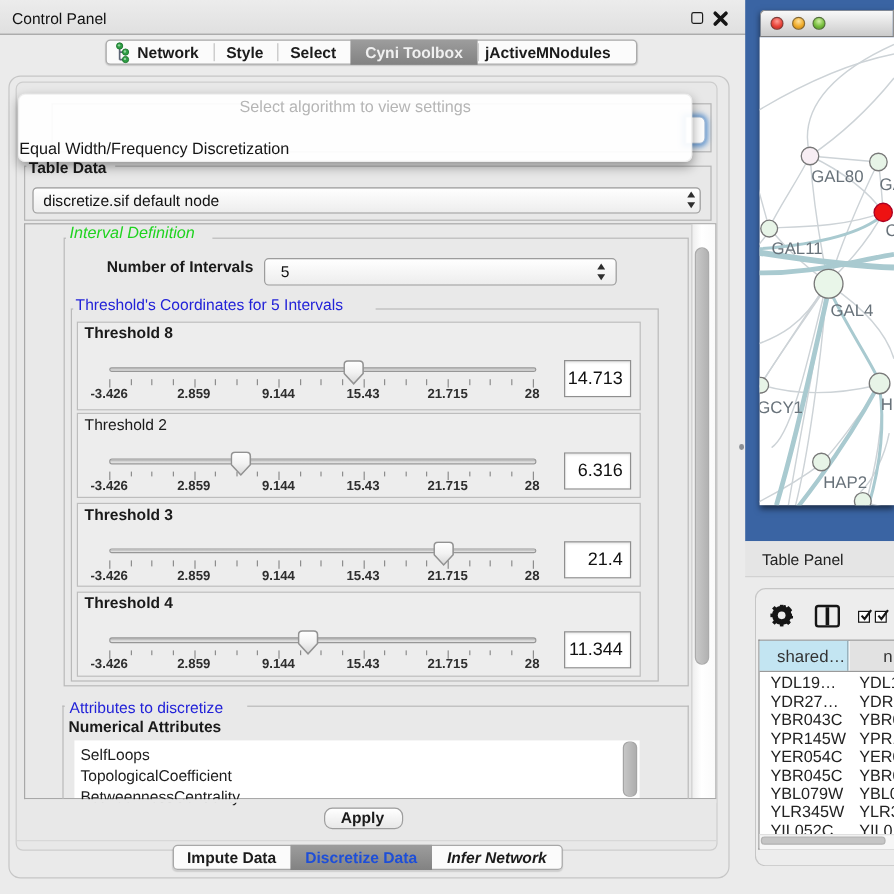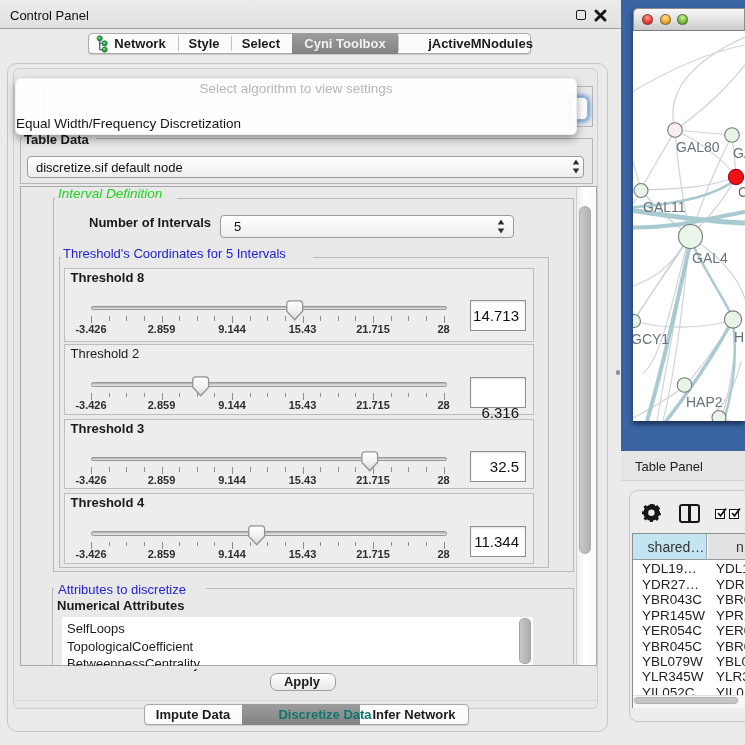--- a/index.html
+++ b/index.html
@@ -17,21 +17,21 @@
 <div class="abs" style="left:13px;top:68px;width:585px;height:641px;background:#e8e8e8;border:1px solid #cdcdcd;border-radius:6px;"></div>
 <div class="abs" style="left:88px;top:33px;width:443px;height:21px;background:#fbfbfb;border:1px solid #ababab;border-radius:4px;box-shadow:0 1px 1px rgba(0,0,0,0.15);"></div>
 <div class="abs" style="left:292px;top:33px;width:106px;height:21px;background:linear-gradient(#9d9d9d,#828282);"></div>
 <div class="abs" style="left:178px;top:36px;width:1px;height:15px;background:#c2c2c2;"></div>
 <div class="abs" style="left:231px;top:36px;width:1px;height:15px;background:#c2c2c2;"></div>
 <div class="abs" style="left:398px;top:36px;width:1px;height:15px;background:#c2c2c2;"></div>
 <div class="abs" style="left:140px;transform:translateX(-50%);top:35.0px;height:17px;line-height:17px;font-size:13px;color:#1b1b1b;font-weight:bold;white-space:nowrap;">Network</div>
 <div class="abs" style="left:204px;transform:translateX(-50%);top:35.0px;height:17px;line-height:17px;font-size:13px;color:#1b1b1b;font-weight:bold;white-space:nowrap;">Style</div>
 <div class="abs" style="left:261px;transform:translateX(-50%);top:35.0px;height:17px;line-height:17px;font-size:13px;color:#1b1b1b;font-weight:bold;white-space:nowrap;">Select</div>
 <div class="abs" style="left:345px;transform:translateX(-50%);top:35.0px;height:17px;line-height:17px;font-size:13px;color:#f0f0f0;font-weight:bold;white-space:nowrap;">Cyni Toolbox</div>
-<div class="abs" style="left:456.5px;transform:translateX(-50%);top:35.0px;height:17px;line-height:17px;font-size:13px;color:#1b1b1b;font-weight:bold;white-space:nowrap;margin-left:24px;">jActiveMNodules</div>
+<div class="abs" style="left:456.5px;transform:translateX(-50%);top:35.0px;height:17px;line-height:17px;font-size:13px;color:#1b1b1b;font-weight:bold;white-space:nowrap;">jActiveMNodules</div>
 <svg class="abs" style="left:94px;top:33px;" width="18" height="21" viewBox="0 0 18 21">
       <path d="M5.7 6.3 V16.7 M5.7 10.4 H10.4 M5.7 16.7 H10.4" stroke="#5c6575" stroke-width="1.4" fill="none"></path>
       <circle cx="5.7" cy="5.3" r="2.6" fill="#2f9e45" stroke="#1f7a32" stroke-width="0.8"></circle>
       <circle cx="10.6" cy="10.4" r="2.6" fill="#2f9e45" stroke="#1f7a32" stroke-width="0.8"></circle>
       <circle cx="10.6" cy="16.6" r="2.6" fill="#2f9e45" stroke="#1f7a32" stroke-width="0.8"></circle>
       <circle cx="5.2" cy="4.8" r="1.0" fill="#8fd39b"></circle>
       <circle cx="10.1" cy="9.9" r="1.0" fill="#8fd39b"></circle>
       <circle cx="10.1" cy="16.1" r="1.0" fill="#8fd39b"></circle>
     </svg>
 <div class="abs" style="left:43px;top:86px;width:550px;height:41px;border:1px solid #b5b5b5;"></div>
@@ -123,21 +123,21 @@
 <div class="abs" style="left:91.0px;transform:translateX(-50%);top:398.0px;height:15px;line-height:15px;font-size:11px;color:#2e2e2e;font-weight:bold;white-space:nowrap;">-3.426</div>
 <div class="abs" style="left:161.5px;transform:translateX(-50%);top:398.0px;height:15px;line-height:15px;font-size:11px;color:#2e2e2e;font-weight:bold;white-space:nowrap;">2.859</div>
 <div class="abs" style="left:232.0px;transform:translateX(-50%);top:398.0px;height:15px;line-height:15px;font-size:11px;color:#2e2e2e;font-weight:bold;white-space:nowrap;">9.144</div>
 <div class="abs" style="left:302.5px;transform:translateX(-50%);top:398.0px;height:15px;line-height:15px;font-size:11px;color:#2e2e2e;font-weight:bold;white-space:nowrap;">15.43</div>
 <div class="abs" style="left:373.0px;transform:translateX(-50%);top:398.0px;height:15px;line-height:15px;font-size:11px;color:#2e2e2e;font-weight:bold;white-space:nowrap;">21.715</div>
 <div class="abs" style="left:443.5px;transform:translateX(-50%);top:398.0px;height:15px;line-height:15px;font-size:11px;color:#2e2e2e;font-weight:bold;white-space:nowrap;">28</div>
 <svg class="abs" style="left:191.77px;top:376.3px;" width="18" height="21" viewBox="0 0 18 21">
       <path d="M4 0.8 H13.4 Q16.6 0.8 16.6 4 V11.3 L8.7 19.8 L0.8 11.3 V4 Q0.8 0.8 4 0.8 Z" fill="url(#thgrad)" stroke="#929292" stroke-width="1.3"></path>
     </svg>
 <div class="abs" style="left:470px;top:376.5px;width:56px;height:31px;background:#ffffff;border:1px solid #8f8f8f;box-shadow:inset 0 1px 2px rgba(0,0,0,0.12);"></div>
-<div class="abs" style="right:226px;top:382.5px;height:19px;line-height:19px;font-size:15px;color:#111;white-space:nowrap;margin-top:20px;">6.316</div>
+<div class="abs" style="right:226px;top:382.5px;height:19px;line-height:19px;font-size:15px;color:#111;white-space:nowrap;">6.316</div>
 <div class="abs" style="left:63.5px;top:418.5px;width:470px;height:70.5px;background:#ededed;border:1px solid #bdbdbd;"></div>
 <div class="abs" style="left:70.5px;top:419.5px;height:17px;line-height:17px;font-size:13px;color:#1a1a1a;font-weight:bold;white-space:nowrap;">Threshold 3</div>
 <div class="abs" style="left:90.5px;top:456.5px;width:356px;height:4.6px;background:linear-gradient(#a8a8a8,#d6d6d6 55%,#e6e6e6);border:1px solid #979797;border-radius:2.3px;"></div>
 <div class="abs" style="left:91.00px;top:467.0px;width:1px;height:7px;background:#8d8d8d;"></div>
 <div class="abs" style="left:108.62px;top:467.0px;width:1px;height:4.5px;background:#8d8d8d;"></div>
 <div class="abs" style="left:126.25px;top:467.0px;width:1px;height:4.5px;background:#8d8d8d;"></div>
 <div class="abs" style="left:143.88px;top:467.0px;width:1px;height:4.5px;background:#8d8d8d;"></div>
 <div class="abs" style="left:161.50px;top:467.0px;width:1px;height:7px;background:#8d8d8d;"></div>
 <div class="abs" style="left:179.12px;top:467.0px;width:1px;height:4.5px;background:#8d8d8d;"></div>
 <div class="abs" style="left:196.75px;top:467.0px;width:1px;height:4.5px;background:#8d8d8d;"></div>
@@ -158,21 +158,21 @@
 <div class="abs" style="left:91.0px;transform:translateX(-50%);top:472.5px;height:15px;line-height:15px;font-size:11px;color:#2e2e2e;font-weight:bold;white-space:nowrap;">-3.426</div>
 <div class="abs" style="left:161.5px;transform:translateX(-50%);top:472.5px;height:15px;line-height:15px;font-size:11px;color:#2e2e2e;font-weight:bold;white-space:nowrap;">2.859</div>
 <div class="abs" style="left:232.0px;transform:translateX(-50%);top:472.5px;height:15px;line-height:15px;font-size:11px;color:#2e2e2e;font-weight:bold;white-space:nowrap;">9.144</div>
 <div class="abs" style="left:302.5px;transform:translateX(-50%);top:472.5px;height:15px;line-height:15px;font-size:11px;color:#2e2e2e;font-weight:bold;white-space:nowrap;">15.43</div>
 <div class="abs" style="left:373.0px;transform:translateX(-50%);top:472.5px;height:15px;line-height:15px;font-size:11px;color:#2e2e2e;font-weight:bold;white-space:nowrap;">21.715</div>
 <div class="abs" style="left:443.5px;transform:translateX(-50%);top:472.5px;height:15px;line-height:15px;font-size:11px;color:#2e2e2e;font-weight:bold;white-space:nowrap;">28</div>
 <svg class="abs" style="left:360.97px;top:450.8px;" width="18" height="21" viewBox="0 0 18 21">
       <path d="M4 0.8 H13.4 Q16.6 0.8 16.6 4 V11.3 L8.7 19.8 L0.8 11.3 V4 Q0.8 0.8 4 0.8 Z" fill="url(#thgrad)" stroke="#929292" stroke-width="1.3"></path>
     </svg>
 <div class="abs" style="left:470px;top:451.0px;width:56px;height:31px;background:#ffffff;border:1px solid #8f8f8f;box-shadow:inset 0 1px 2px rgba(0,0,0,0.12);"></div>
-<div class="abs" style="right:226px;top:457.0px;height:19px;line-height:19px;font-size:15px;color:#111;white-space:nowrap;">32.5</div>
+<div class="abs" style="right:226px;top:457.0px;height:19px;line-height:19px;font-size:15px;color:#111;white-space:nowrap;">21.4</div>
 <div class="abs" style="left:63.5px;top:493.0px;width:470px;height:71.0px;background:#ededed;border:1px solid #bdbdbd;"></div>
 <div class="abs" style="left:70.5px;top:494.0px;height:17px;line-height:17px;font-size:13px;color:#1a1a1a;font-weight:bold;white-space:nowrap;">Threshold 4</div>
 <div class="abs" style="left:90.5px;top:531.0px;width:356px;height:4.6px;background:linear-gradient(#a8a8a8,#d6d6d6 55%,#e6e6e6);border:1px solid #979797;border-radius:2.3px;"></div>
 <div class="abs" style="left:91.00px;top:541.5px;width:1px;height:7px;background:#8d8d8d;"></div>
 <div class="abs" style="left:108.62px;top:541.5px;width:1px;height:4.5px;background:#8d8d8d;"></div>
 <div class="abs" style="left:126.25px;top:541.5px;width:1px;height:4.5px;background:#8d8d8d;"></div>
 <div class="abs" style="left:143.88px;top:541.5px;width:1px;height:4.5px;background:#8d8d8d;"></div>
 <div class="abs" style="left:161.50px;top:541.5px;width:1px;height:7px;background:#8d8d8d;"></div>
 <div class="abs" style="left:179.12px;top:541.5px;width:1px;height:4.5px;background:#8d8d8d;"></div>
 <div class="abs" style="left:196.75px;top:541.5px;width:1px;height:4.5px;background:#8d8d8d;"></div>
@@ -219,22 +219,22 @@
 <div class="abs" style="left:67px;top:638.0px;height:17px;line-height:17px;font-size:13px;color:#1c1c1c;white-space:nowrap;">TopologicalCoefficient</div>
 <div class="abs" style="left:67px;top:655.0px;height:17px;line-height:17px;font-size:13px;color:#1c1c1c;white-space:nowrap;">BetweennessCentrality</div>
 <div class="abs" style="left:21px;top:666px;width:576px;height:3px;background:#e8e8e8;"></div>
 <div class="abs" style="left:518.5px;top:618px;width:12px;height:46px;background:linear-gradient(90deg,#c6c6c6,#aeaeae);border:1px solid #a4a4a4;border-radius:5px;"></div>
 <div class="abs" style="left:270px;top:672.5px;width:66px;height:18.5px;background:linear-gradient(#ffffff,#e8e8e8);border:1px solid #9e9e9e;border-radius:7px;"></div>
 <div class="abs" style="left:302px;transform:translateX(-50%);top:673.0px;height:17px;line-height:17px;font-size:13px;color:#1b1b1b;font-weight:bold;white-space:nowrap;">Apply</div>
 <div class="abs" style="left:14px;top:700px;width:583px;height:1px;background:#d8d8d8;"></div>
 <div class="abs" style="left:144px;top:704px;width:325px;height:20.5px;background:#fbfbfb;border:1px solid #a8a8a8;border-radius:4px;box-shadow:0 1px 1px rgba(0,0,0,0.12);"></div>
 <div class="abs" style="left:241.5px;top:704px;width:118.5px;height:20.5px;background:linear-gradient(#9d9d9d,#828282);"></div>
 <div class="abs" style="left:193px;transform:translateX(-50%);top:705.5px;height:17px;line-height:17px;font-size:13px;color:#1b1b1b;font-weight:bold;white-space:nowrap;">Impute Data</div>
-<div class="abs" style="left:301px;transform:translateX(-50%);top:705.5px;height:17px;line-height:17px;font-size:13px;color:#0f766e;font-weight:bold;white-space:nowrap;margin-left:24px;">Discretize Data</div>
-<div class="abs" style="left:414px;transform:translateX(-50%);top:705.5px;height:17px;line-height:17px;font-size:13px;color:#1b1b1b;font-weight:bold;white-space:nowrap;">Infer Network</div>
+<div class="abs" style="left:301px;transform:translateX(-50%);top:705.5px;height:17px;line-height:17px;font-size:13px;color:#1d4ed8;font-weight:bold;white-space:nowrap;">Discretize Data</div>
+<div class="abs" style="left:414px;transform:translateX(-50%);top:705.5px;height:17px;line-height:17px;font-size:13px;color:#1b1b1b;font-weight:bold;white-space:nowrap;font-style:italic;">Infer Network</div>
 <div class="abs" style="left:15px;top:78px;width:562px;height:57px;background:rgba(255,255,255,0.93);border-radius:6px;border:1px solid rgba(205,205,205,0.35);box-shadow:0 4px 9px rgba(0,0,0,0.36);"></div>
 <div class="abs" style="left:296px;transform:translateX(-50%);top:80.25px;height:17.5px;line-height:17.5px;font-size:13.5px;color:#b5b5b5;white-space:nowrap;">Select algorithm to view settings</div>
 <div class="abs" style="left:16px;top:115.25px;height:17.5px;line-height:17.5px;font-size:13.5px;color:#151515;white-space:nowrap;">Equal Width/Frequency Discretization</div>
 <div class="abs" style="left:615.5px;top:369.5px;width:4px;height:5px;background:#8b8f94;border-radius:2px;"></div>
 <div class="abs" style="left:620.5px;top:0;width:124.5px;height:451px;background:#3a64a3;"></div>
 <div class="abs" style="left:633px;top:8px;width:112px;height:413px;box-shadow:0 3px 5px rgba(0,0,0,0.55);"></div>
 <div class="abs" style="left:633px;top:8px;width:112px;height:23px;background:linear-gradient(#f9f9f9,#cbcbcb);border:1px solid #8e8e8e;border-bottom:1px solid #7e7e7e;border-radius:5px 0 0 0;"></div>
 <div class="abs" style="left:642.0px;top:13.5px;width:11px;height:11px;border-radius:50%;background:radial-gradient(circle at 50% 30%,#ff9d96 0%,#e8443a 55%,#b8241e 100%);border:0.5px solid rgba(60,60,60,0.55);"></div>
 <div class="abs" style="left:659.5px;top:13.5px;width:11px;height:11px;border-radius:50%;background:radial-gradient(circle at 50% 30%,#ffe2a0 0%,#f0ad2c 55%,#c07f12 100%);border:0.5px solid rgba(60,60,60,0.55);"></div>
 <div class="abs" style="left:676.5px;top:13.5px;width:11px;height:11px;border-radius:50%;background:radial-gradient(circle at 50% 30%,#d4f0a8 0%,#78bf3f 55%,#4e8d22 100%);border:0.5px solid rgba(60,60,60,0.55);"></div>

